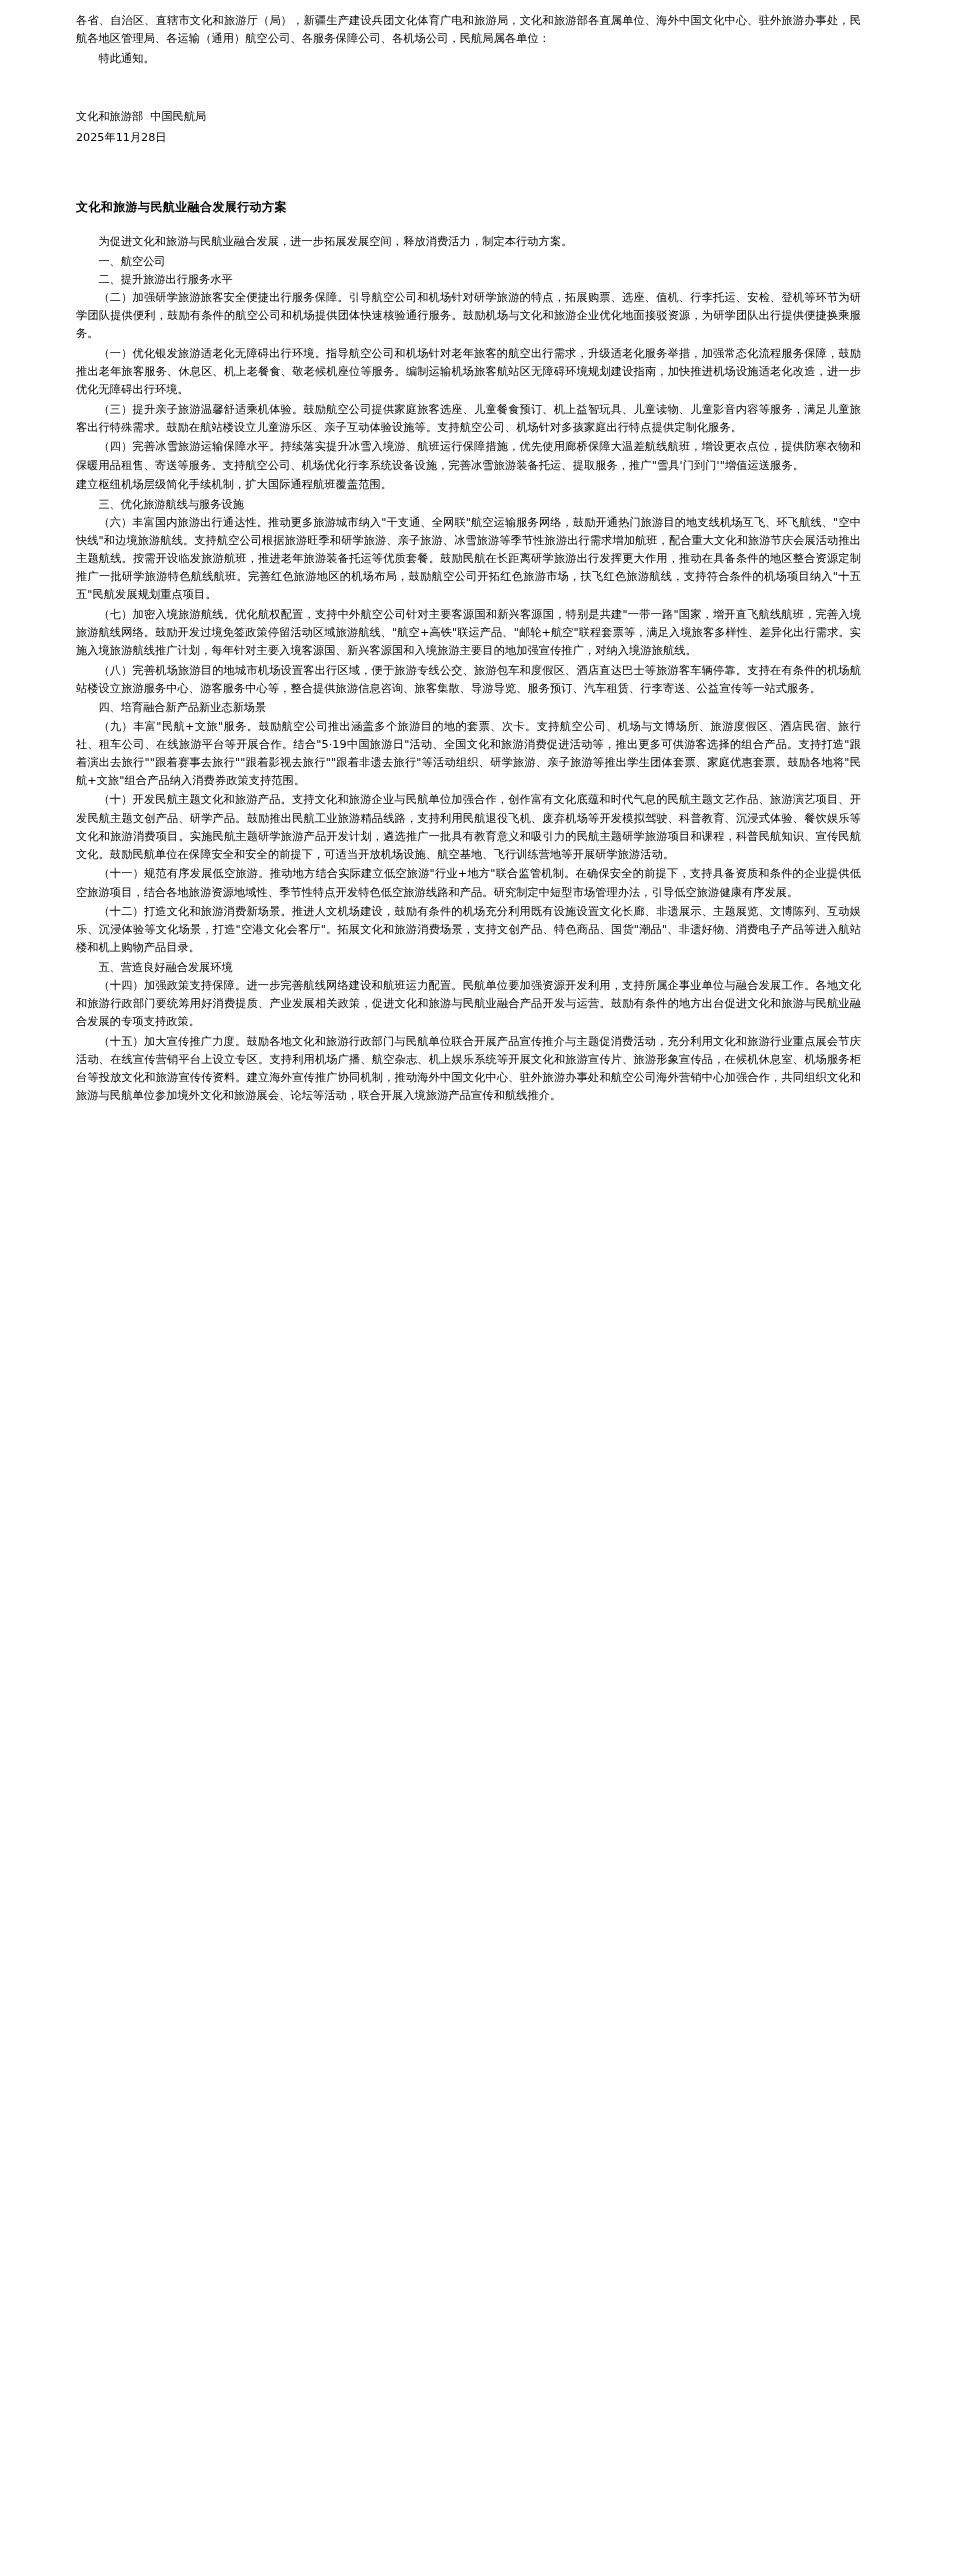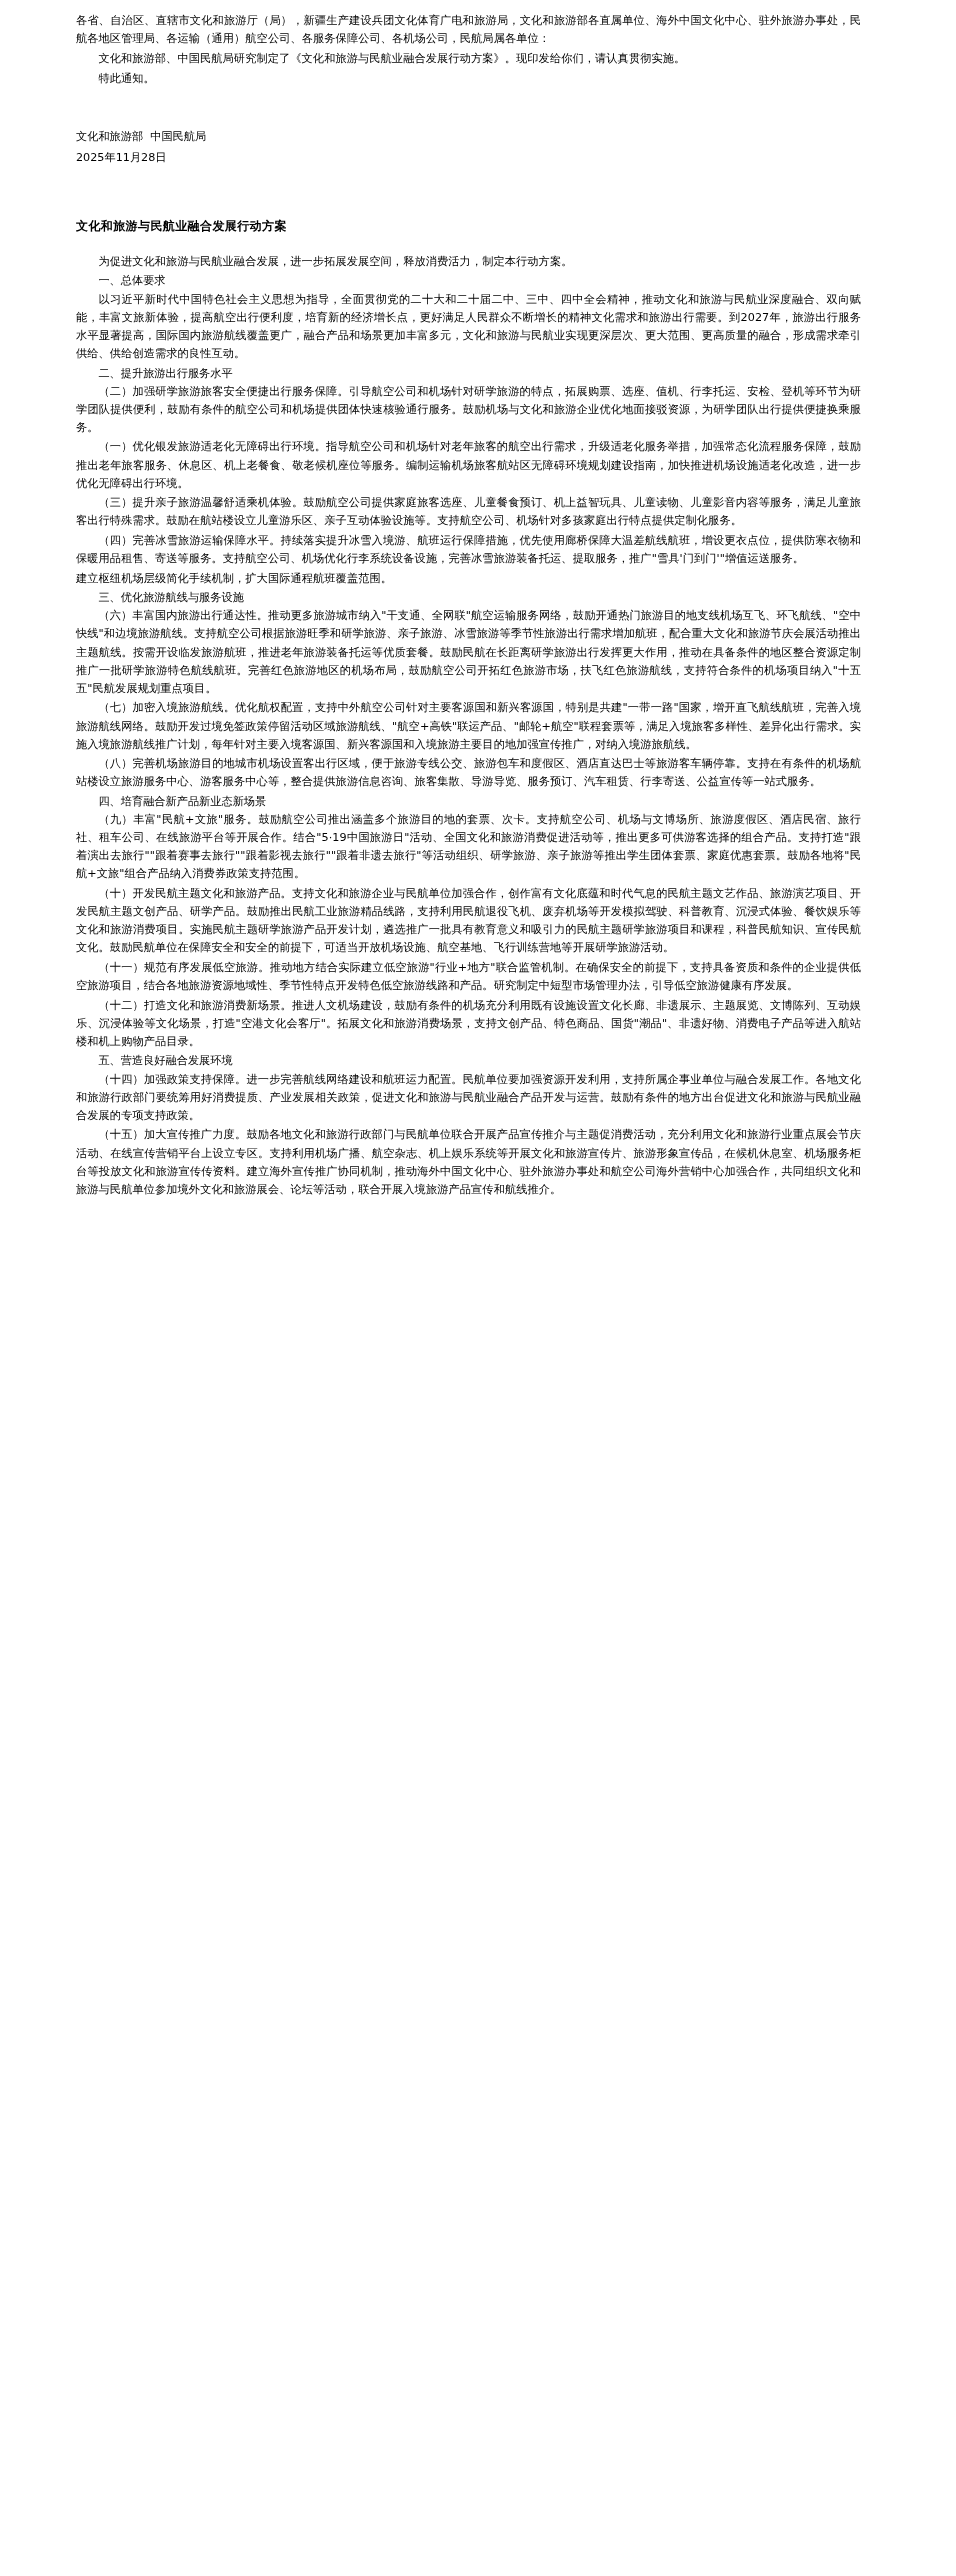--- a/index.html
+++ b/index.html
@@ -54,35 +54,33 @@
     margin: 0;
   }
 </style>
 </head>
 <body>
 
 <div class="page">
 
   <div>
     <p class="para">各省、自治区、直辖市文化和旅游厅（局），新疆生产建设兵团文化体育广电和旅游局，文化和旅游部各直属单位、海外中国文化中心、驻外旅游办事处，民航各地区管理局、各运输（通用）航空公司、各服务保障公司、各机场公司，民航局属各单位：</p>
-    <p class="para indent2">文化和旅游部、中国民航局研究制定了《文化和旅游与民航业融合发展行动方案》。现印发给你们，请认真贯彻实施。</p>
     <p class="para indent2">特此通知。</p>
   </div>
 
   <div class="sign-block">
     <div class="sign-line">文化和旅游部  中国民航局</div>
     <div class="sign-line">2025年11月28日</div>
   </div>
 
   <h1 class="doc-title">文化和旅游与民航业融合发展行动方案</h1>
 
   <p class="para indent2">为促进文化和旅游与民航业融合发展，进一步拓展发展空间，释放消费活力，制定本行动方案。</p>
 
-  <p class="section-title">一、总体要求</p>
-  <p class="para indent2">以习近平新时代中国特色社会主义思想为指导，全面贯彻党的二十大和二十届二中、三中、四中全会精神，推动文化和旅游与民航业深度融合、双向赋能，丰富文旅新体验，提高航空出行便利度，培育新的经济增长点，更好满足人民群众不断增长的精神文化需求和旅游出行需要。到2027年，旅游出行服务水平显著提高，国际国内旅游航线覆盖更广，融合产品和场景更加丰富多元，文化和旅游与民航业实现更深层次、更大范围、更高质量的融合，形成需求牵引供给、供给创造需求的良性互动。</p>
+  <p class="section-title">一、航空公司</p>
 
   <p class="section-title">二、提升旅游出行服务水平</p>
   <p class="para indent2">（二）加强研学旅游旅客安全便捷出行服务保障。引导航空公司和机场针对研学旅游的特点，拓展购票、选座、值机、行李托运、安检、登机等环节为研学团队提供便利，鼓励有条件的航空公司和机场提供团体快速核验通行服务。鼓励机场与文化和旅游企业优化地面接驳资源，为研学团队出行提供便捷换乘服务。</p>
   <p class="para indent2">（一）优化银发旅游适老化无障碍出行环境。指导航空公司和机场针对老年旅客的航空出行需求，升级适老化服务举措，加强常态化流程服务保障，鼓励推出老年旅客服务、休息区、机上老餐食、敬老候机座位等服务。编制运输机场旅客航站区无障碍环境规划建设指南，加快推进机场设施适老化改造，进一步优化无障碍出行环境。</p>
   <p class="para indent2">（三）提升亲子旅游温馨舒适乘机体验。鼓励航空公司提供家庭旅客选座、儿童餐食预订、机上益智玩具、儿童读物、儿童影音内容等服务，满足儿童旅客出行特殊需求。鼓励在航站楼设立儿童游乐区、亲子互动体验设施等。支持航空公司、机场针对多孩家庭出行特点提供定制化服务。</p>
   <p class="para indent2">（四）完善冰雪旅游运输保障水平。持续落实提升冰雪入境游、航班运行保障措施，优先使用廊桥保障大温差航线航班，增设更衣点位，提供防寒衣物和保暖用品租售、寄送等服务。支持航空公司、机场优化行李系统设备设施，完善冰雪旅游装备托运、提取服务，推广"雪具'门到门'"增值运送服务。</p>
   <p class="para">建立枢纽机场层级简化手续机制，扩大国际通程航班覆盖范围。</p>
 
   <p class="section-title">三、优化旅游航线与服务设施</p>
   <p class="para indent2">（六）丰富国内旅游出行通达性。推动更多旅游城市纳入"干支通、全网联"航空运输服务网络，鼓励开通热门旅游目的地支线机场互飞、环飞航线、"空中快线"和边境旅游航线。支持航空公司根据旅游旺季和研学旅游、亲子旅游、冰雪旅游等季节性旅游出行需求增加航班，配合重大文化和旅游节庆会展活动推出主题航线。按需开设临发旅游航班，推进老年旅游装备托运等优质套餐。鼓励民航在长距离研学旅游出行发挥更大作用，推动在具备条件的地区整合资源定制推广一批研学旅游特色航线航班。完善红色旅游地区的机场布局，鼓励航空公司开拓红色旅游市场，扶飞红色旅游航线，支持符合条件的机场项目纳入"十五五"民航发展规划重点项目。</p>

